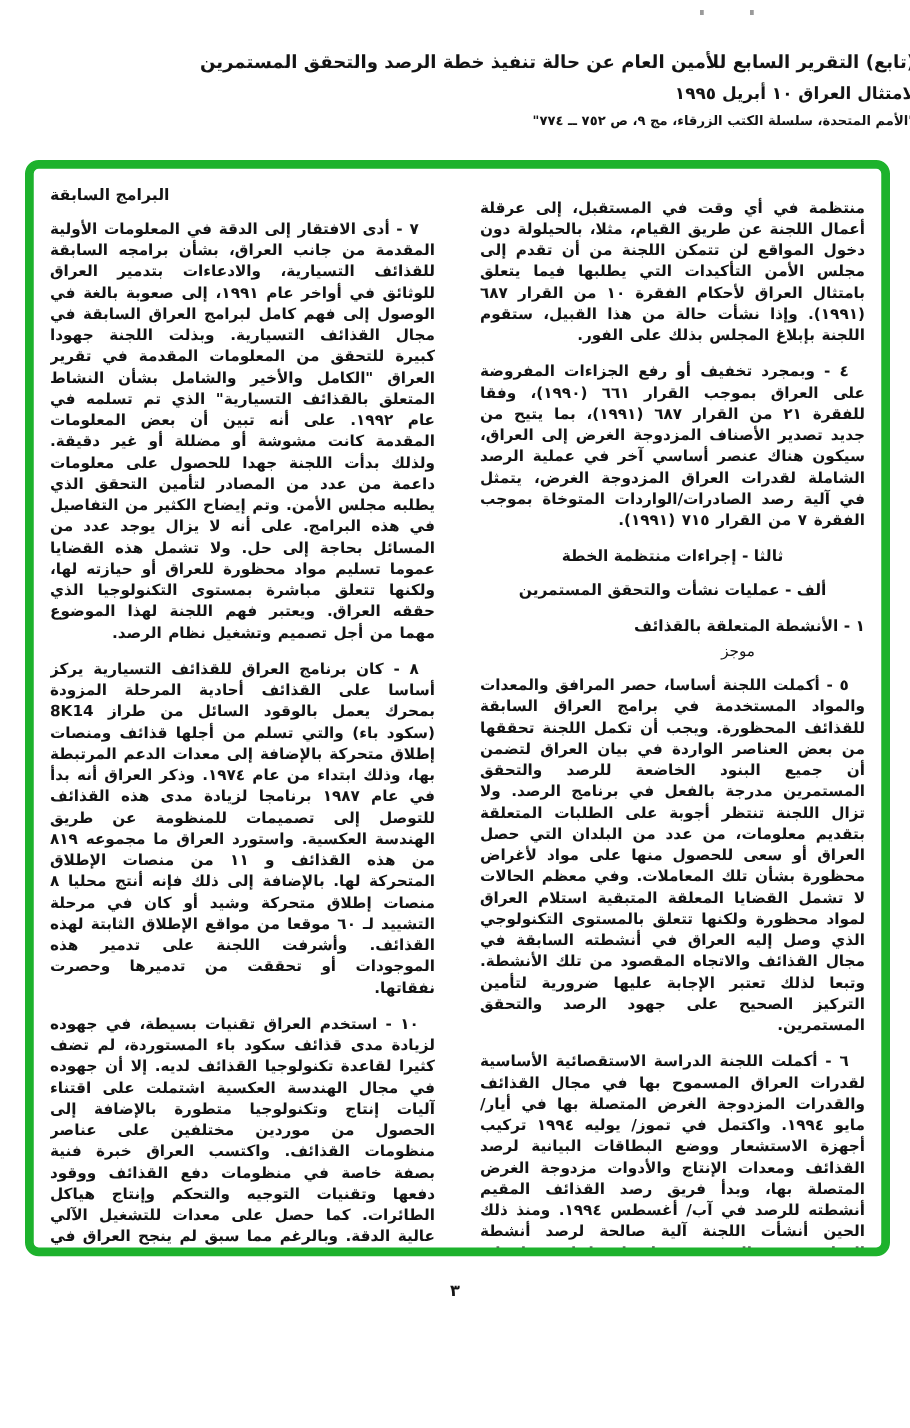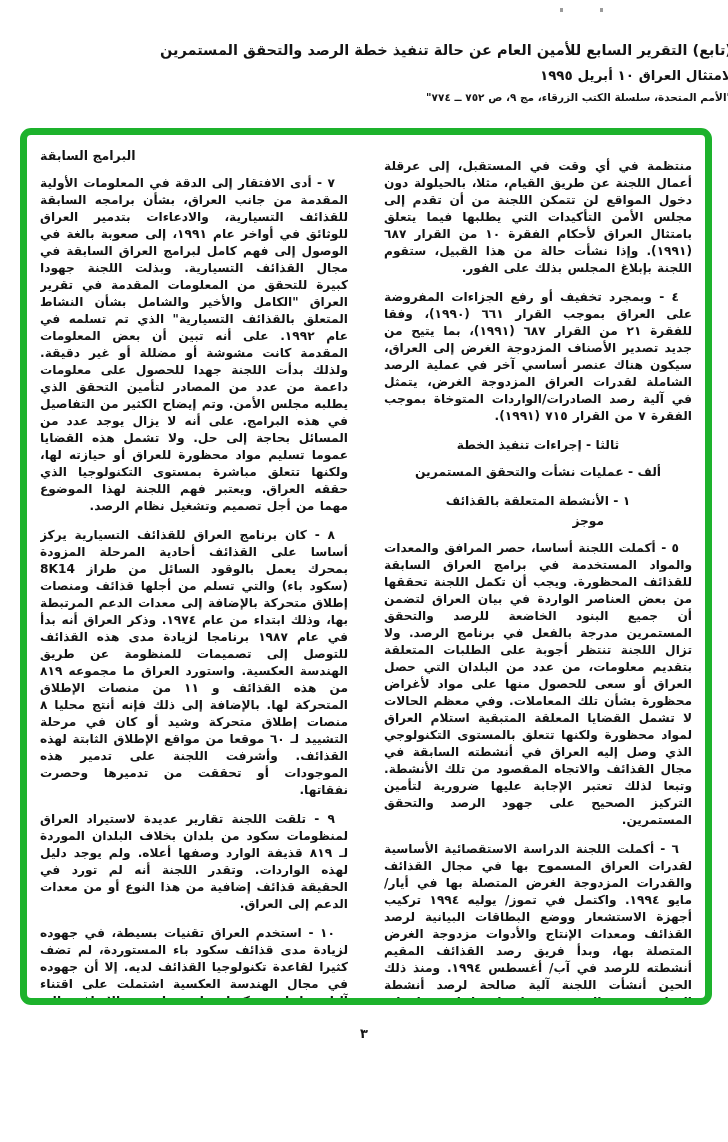--- a/index.html
+++ b/index.html
@@ -20,22 +20,22 @@
     position:absolute;inset:0;padding:11px 13px 0 13px;direction:rtl;
     display:flex;gap:36px;box-sizing:border-box;
   }
   .col{width:calc((100% - 36px)/2);overflow:hidden;direction:rtl;}
   .para{
     font-size:12.2px;font-weight:700;line-height:17px;
     text-align:justify;margin:12px 0 6px 0;word-spacing:1px;
   }
   .para.indent{text-indent:13px;}
   .h-center{font-size:12.4px;font-weight:700;text-align:center;margin:12px 0 9px 0;}
-  .h-right{font-size:12.4px;font-weight:700;text-align:center;margin:14px 0 6px 0;}
-  .summary-label{font-size:12.2px;font-weight:700;text-align:right;margin:2px 88px 8px 0;}
+  .h-right{font-size:12.4px;font-weight:700;text-align:right;margin:14px 0 6px 0;}
+  .summary-label{font-size:12.2px;font-weight:400;text-align:right;margin:2px 88px 8px 0;}
   .col-heading{font-size:12.6px;font-weight:700;text-align:left;margin:2px 6px 6px 0;}
   .page-number{position:absolute;top:1026px;left:0;width:100%;text-align:center;
     font-size:13px;font-weight:700;}
   .speck{position:absolute;background:#9a9a9a;width:3px;height:4px;top:8px;}
 </style>
 </head>
 <body>
 
 <div class="speck" style="left:560px;"></div>
 <div class="speck" style="left:600px;"></div>
@@ -45,32 +45,31 @@
   <div class="l2">لامتثال العراق ١٠ أبريل ١٩٩٥</div>
   <div class="l3">"الأمم المتحدة، سلسلة الكتب الزرقاء، مج ٩، ص ٧٥٢ ــ ٧٧٤"</div>
 </div>
 
 <div class="green-box">
   <div class="columns">
 
     <div class="col">
       <p class="para">منتظمة في أي وقت في المستقبل، إلى عرقلة أعمال اللجنة عن طريق القيام، مثلا، بالحيلولة دون دخول المواقع لن تتمكن اللجنة من أن تقدم إلى مجلس الأمن التأكيدات التي يطلبها فيما يتعلق بامتثال العراق لأحكام الفقرة ١٠ من القرار ٦٨٧ (١٩٩١). وإذا نشأت حالة من هذا القبيل، ستقوم اللجنة بإبلاغ المجلس بذلك على الفور.</p>
       <p class="para indent">٤ - وبمجرد تخفيف أو رفع الجزاءات المفروضة على العراق بموجب القرار ٦٦١ (١٩٩٠)، وفقا للفقرة ٢١ من القرار ٦٨٧ (١٩٩١)، بما يتيح من جديد تصدير الأصناف المزدوجة الغرض إلى العراق، سيكون هناك عنصر أساسي آخر في عملية الرصد الشاملة لقدرات العراق المزدوجة الغرض، يتمثل في آلية رصد الصادرات/الواردات المتوخاة بموجب الفقرة ٧ من القرار ٧١٥ (١٩٩١).</p>
-      <div class="h-center">ثالثا - إجراءات تنفيذ الخطة</div>
+      <div class="h-center">ثالثا - إجراءات منتظمة الخطة</div>
       <div class="h-center">ألف - عمليات نشأت والتحقق المستمرين</div>
       <div class="h-right">١ - الأنشطة المتعلقة بالقذائف</div>
       <div class="summary-label">موجز</div>
       <p class="para indent">٥ - أكملت اللجنة أساسا، حصر المرافق والمعدات والمواد المستخدمة في برامج العراق السابقة للقذائف المحظورة. ويجب أن تكمل اللجنة تحققها من بعض العناصر الواردة في بيان العراق لتضمن أن جميع البنود الخاضعة للرصد والتحقق المستمرين مدرجة بالفعل في برنامج الرصد. ولا تزال اللجنة تنتظر أجوبة على الطلبات المتعلقة بتقديم معلومات، من عدد من البلدان التي حصل العراق أو سعى للحصول منها على مواد لأغراض محظورة بشأن تلك المعاملات. وفي معظم الحالات لا تشمل القضايا المعلقة المتبقية استلام العراق لمواد محظورة ولكنها تتعلق بالمستوى التكنولوجي الذي وصل إليه العراق في أنشطته السابقة في مجال القذائف والاتجاه المقصود من تلك الأنشطة. وتبعا لذلك تعتبر الإجابة عليها ضرورية لتأمين التركيز الصحيح على جهود الرصد والتحقق المستمرين.</p>
       <p class="para indent">٦ - أكملت اللجنة الدراسة الاستقصائية الأساسية لقدرات العراق المسموح بها في مجال القذائف والقدرات المزدوجة الغرض المتصلة بها في أيار/ مايو ١٩٩٤. واكتمل في تموز/ يوليه ١٩٩٤ تركيب أجهزة الاستشعار ووضع البطاقات البيانية لرصد القذائف ومعدات الإنتاج والأدوات مزدوجة الغرض المتصلة بها، وبدأ فريق رصد القذائف المقيم أنشطته للرصد في آب/ أغسطس ١٩٩٤. ومنذ ذلك الحين أنشأت اللجنة آلية صالحة لرصد أنشطة العراق في مجال تصميم واختبار وإنتاج منظومات القذائف المسموح بها والأصناف المزدوجة الغرض المتصلة بها. وقدم العراق الدعم لتأمين التشغيل السليم لنظام الرصد. وقد أصبح نظام رصد القذائف الآن جاهزا للعمل.</p>
     </div>
 
     <div class="col">
       <div class="col-heading">البرامج السابقة</div>
       <p class="para indent">٧ - أدى الافتقار إلى الدقة في المعلومات الأولية المقدمة من جانب العراق، بشأن برامجه السابقة للقذائف التسيارية، والادعاءات بتدمير العراق للوثائق في أواخر عام ١٩٩١، إلى صعوبة بالغة في الوصول إلى فهم كامل لبرامج العراق السابقة في مجال القذائف التسيارية. وبذلت اللجنة جهودا كبيرة للتحقق من المعلومات المقدمة في تقرير العراق "الكامل والأخير والشامل بشأن النشاط المتعلق بالقذائف التسيارية" الذي تم تسلمه في عام ١٩٩٢. على أنه تبين أن بعض المعلومات المقدمة كانت مشوشة أو مضللة أو غير دقيقة. ولذلك بدأت اللجنة جهدا للحصول على معلومات داعمة من عدد من المصادر لتأمين التحقق الذي يطلبه مجلس الأمن. وتم إيضاح الكثير من التفاصيل في هذه البرامج. على أنه لا يزال يوجد عدد من المسائل بحاجة إلى حل. ولا تشمل هذه القضايا عموما تسليم مواد محظورة للعراق أو حيازته لها، ولكنها تتعلق مباشرة بمستوى التكنولوجيا الذي حققه العراق. ويعتبر فهم اللجنة لهذا الموضوع مهما من أجل تصميم وتشغيل نظام الرصد.</p>
       <p class="para indent">٨ - كان برنامج العراق للقذائف التسيارية يركز أساسا على القذائف أحادية المرحلة المزودة بمحرك يعمل بالوقود السائل من طراز 8K14 (سكود باء) والتي تسلم من أجلها قذائف ومنصات إطلاق متحركة بالإضافة إلى معدات الدعم المرتبطة بها، وذلك ابتداء من عام ١٩٧٤. وذكر العراق أنه بدأ في عام ١٩٨٧ برنامجا لزيادة مدى هذه القذائف للتوصل إلى تصميمات للمنظومة عن طريق الهندسة العكسية. واستورد العراق ما مجموعه ٨١٩ من هذه القذائف و ١١ من منصات الإطلاق المتحركة لها. بالإضافة إلى ذلك فإنه أنتج محليا ٨ منصات إطلاق متحركة وشيد أو كان في مرحلة التشييد لـ ٦٠ موقعا من مواقع الإطلاق الثابتة لهذه القذائف. وأشرفت اللجنة على تدمير هذه الموجودات أو تحققت من تدميرها وحصرت نفقاتها.</p>
-      <p class="para indent">٩ - تلقت اللجنة تقارير عديدة لاستيراد العراق لمنظومات سكود من بلدان بخلاف البلدان الموردة لـ ٨١٩ قذيفة الوارد وصفها أعلاه. ولم يوجد دليل لهذه الواردات. وتقدر اللجنة أنه لم تورد في الحقيقة قذائف إضافية من هذا النوع أو من معدات الدعم إلى العراق.</p>
       <p class="para indent">١٠ - استخدم العراق تقنيات بسيطة، في جهوده لزيادة مدى قذائف سكود باء المستوردة، لم تضف كثيرا لقاعدة تكنولوجيا القذائف لديه. إلا أن جهوده في مجال الهندسة العكسية اشتملت على اقتناء آليات إنتاج وتكنولوجيا متطورة بالإضافة إلى الحصول من موردين مختلفين على عناصر منظومات القذائف. واكتسب العراق خبرة فنية بصفة خاصة في منظومات دفع القذائف ووقود دفعها وتقنيات التوجيه والتحكم وإنتاج هياكل الطائرات. كما حصل على معدات للتشغيل الآلي عالية الدقة. وبالرغم مما سبق لم ينجح العراق في جهوده لاكتساب قــدرة محلية كي ينتــج</p>
     </div>
 
   </div>
 </div>
 
 <div class="page-number">٣</div>
 
 </body></html>

